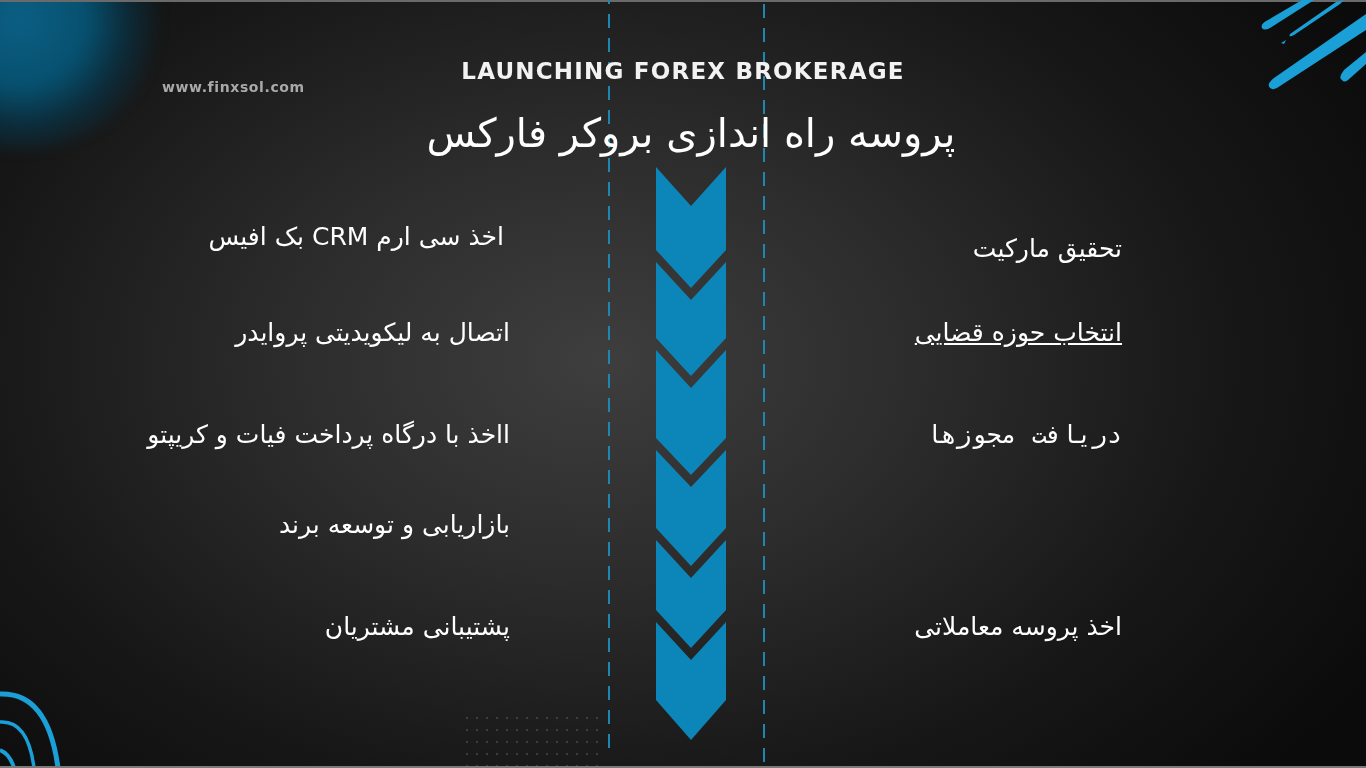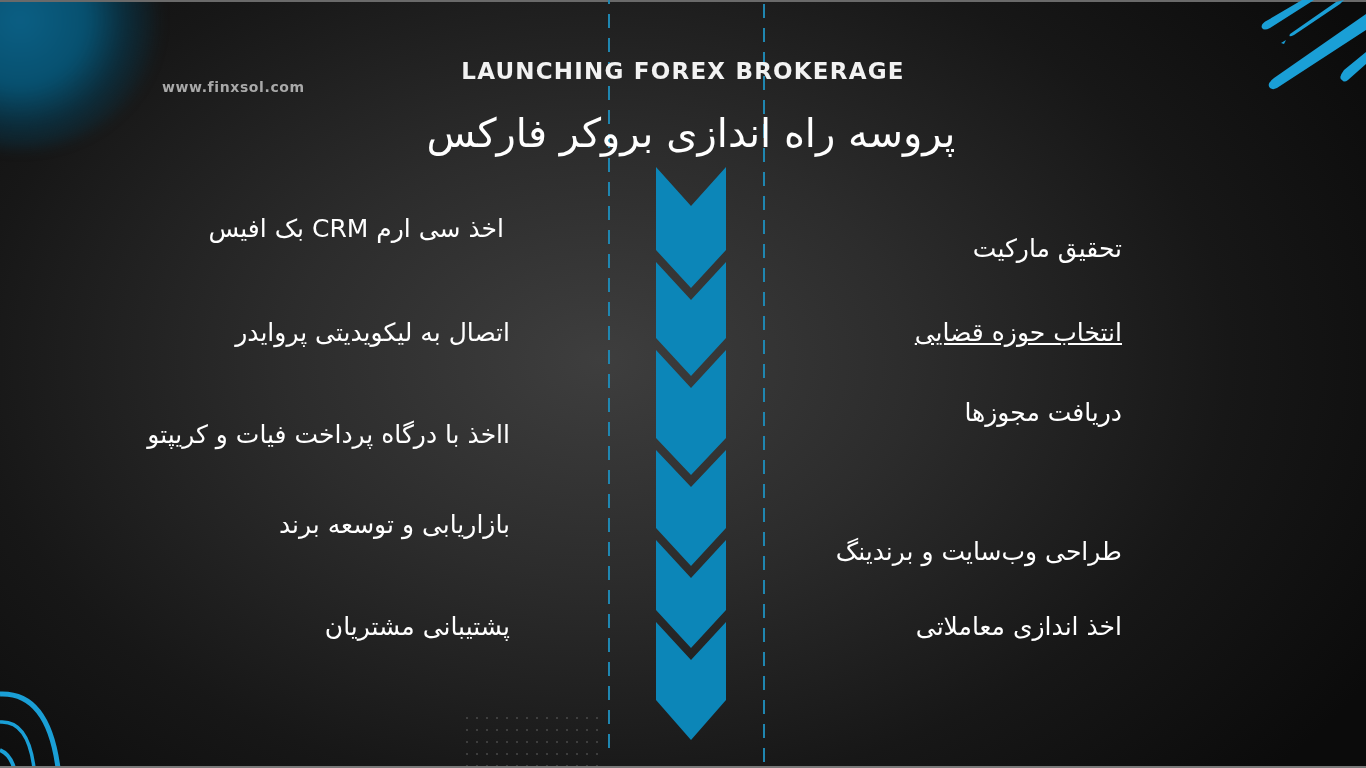--- a/index.html
+++ b/index.html
@@ -99,24 +99,23 @@
       <polygon points="656,450 691,487 726,450 726,528 691,566 656,528"></polygon>
 
       <polygon points="656,540 691,578 726,540 726,610 691,648 656,610"></polygon>
 
       <polygon points="656,622 691,660 726,622 726,700 691,740 656,700"></polygon>
     </g>
   </svg>
 
   <div class="item right" style="top:226px;margin-top:8px;">تحقیق مارکیت</div>
   <div class="item right" style="top:318px;text-decoration:underline;">انتخاب حوزه قضایی</div>
-  <div class="item right" style="top:398px;">دریافت مجوزها</div>
-  <div class="item right" style="top:537px;">طراحی وب‌سایت و برندینگ</div>
-  <div class="item right" style="top:612px;">اخذ اندازی معاملاتی</div>
+  <div class="item right" style="top:420px;font-family:Liberation Mono, monospace;">دریافت مجوزها</div>
+  <div class="item right" style="top:612px;">اخذ پروسه معاملاتی</div>
 
-  <div class="item left" style="top:214px;right:862px;">اخذ سی ارم CRM بک افیس</div>
+  <div class="item left" style="top:222px;right:862px;">اخذ سی ارم CRM بک افیس</div>
   <div class="item left" style="top:318px;">اتصال به لیکویدیتی پروایدر</div>
   <div class="item left" style="top:420px;">ااخذ با درگاه پرداخت فیات و کریپتو</div>
   <div class="item left" style="top:510px;">بازاریابی و توسعه برند</div>
   <div class="item left" style="top:612px;margin-left:12px;">پشتیبانی مشتریان</div>
 
   <div class="bottom-strip"></div>
 </div>
 
 </body></html>

